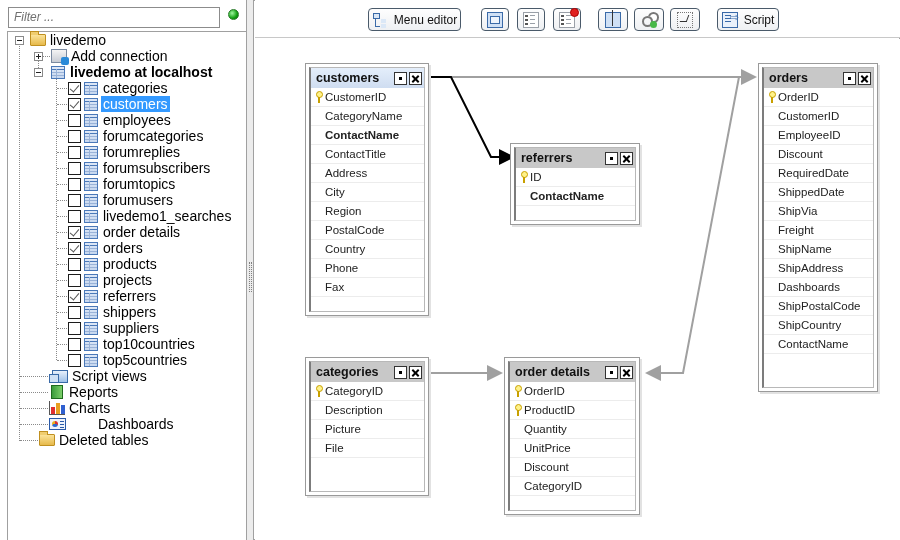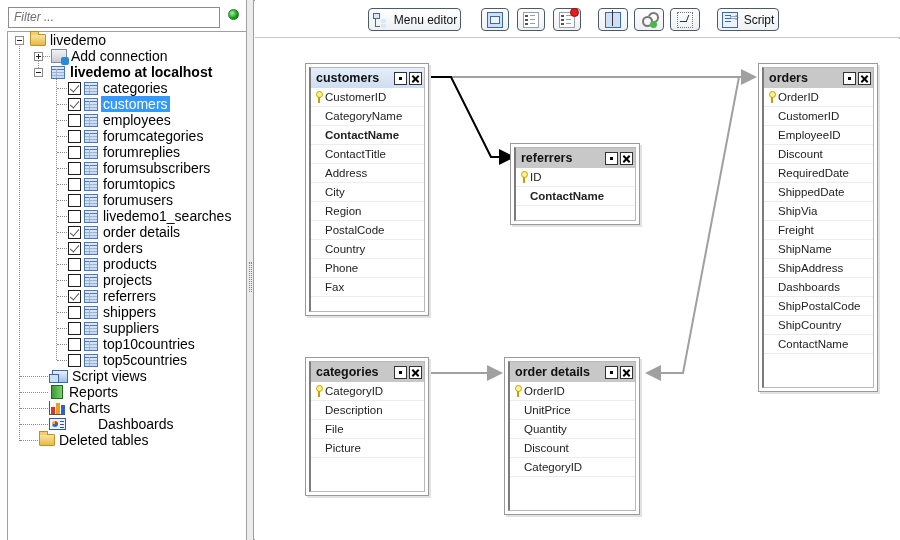--- a/index.html
+++ b/index.html
@@ -472,46 +472,50 @@
           <div class="field">
             <span class="key"></span>
             <span>CategoryID</span>
           </div>
           <div class="field">
             <span class="nokey"></span>
             <span>Description</span>
           </div>
           <div class="field">
             <span class="nokey"></span>
+            <span>Picture</span>
+          </div>
+          <div class="field">
+            <span class="nokey"></span>
             <span>File</span>
-          </div>
-          <div class="field">
-            <span class="nokey"></span>
-            <span>Picture</span>
           </div>
         </div>
       </div>
       <div class="table-box" style="left: 249px; top: 318px; width: 136px; height: 158px;">
         <div class="table-inner">
           <div class="thead">
             <span class="tname">order details</span>
             <span class="tb-btn min"></span>
             <span class="tb-btn close"></span>
           </div>
           <div class="field">
             <span class="key"></span>
             <span>OrderID</span>
           </div>
           <div class="field">
+            <span class="key"></span>
+            <span>ProductID</span>
+          </div>
+          <div class="field">
+            <span class="nokey"></span>
+            <span>Quantity</span>
+          </div>
+          <div class="field">
             <span class="nokey"></span>
             <span>UnitPrice</span>
-          </div>
-          <div class="field">
-            <span class="nokey"></span>
-            <span>Quantity</span>
           </div>
           <div class="field">
             <span class="nokey"></span>
             <span>Discount</span>
           </div>
           <div class="field">
             <span class="nokey"></span>
             <span>CategoryID</span>
           </div>
         </div>

